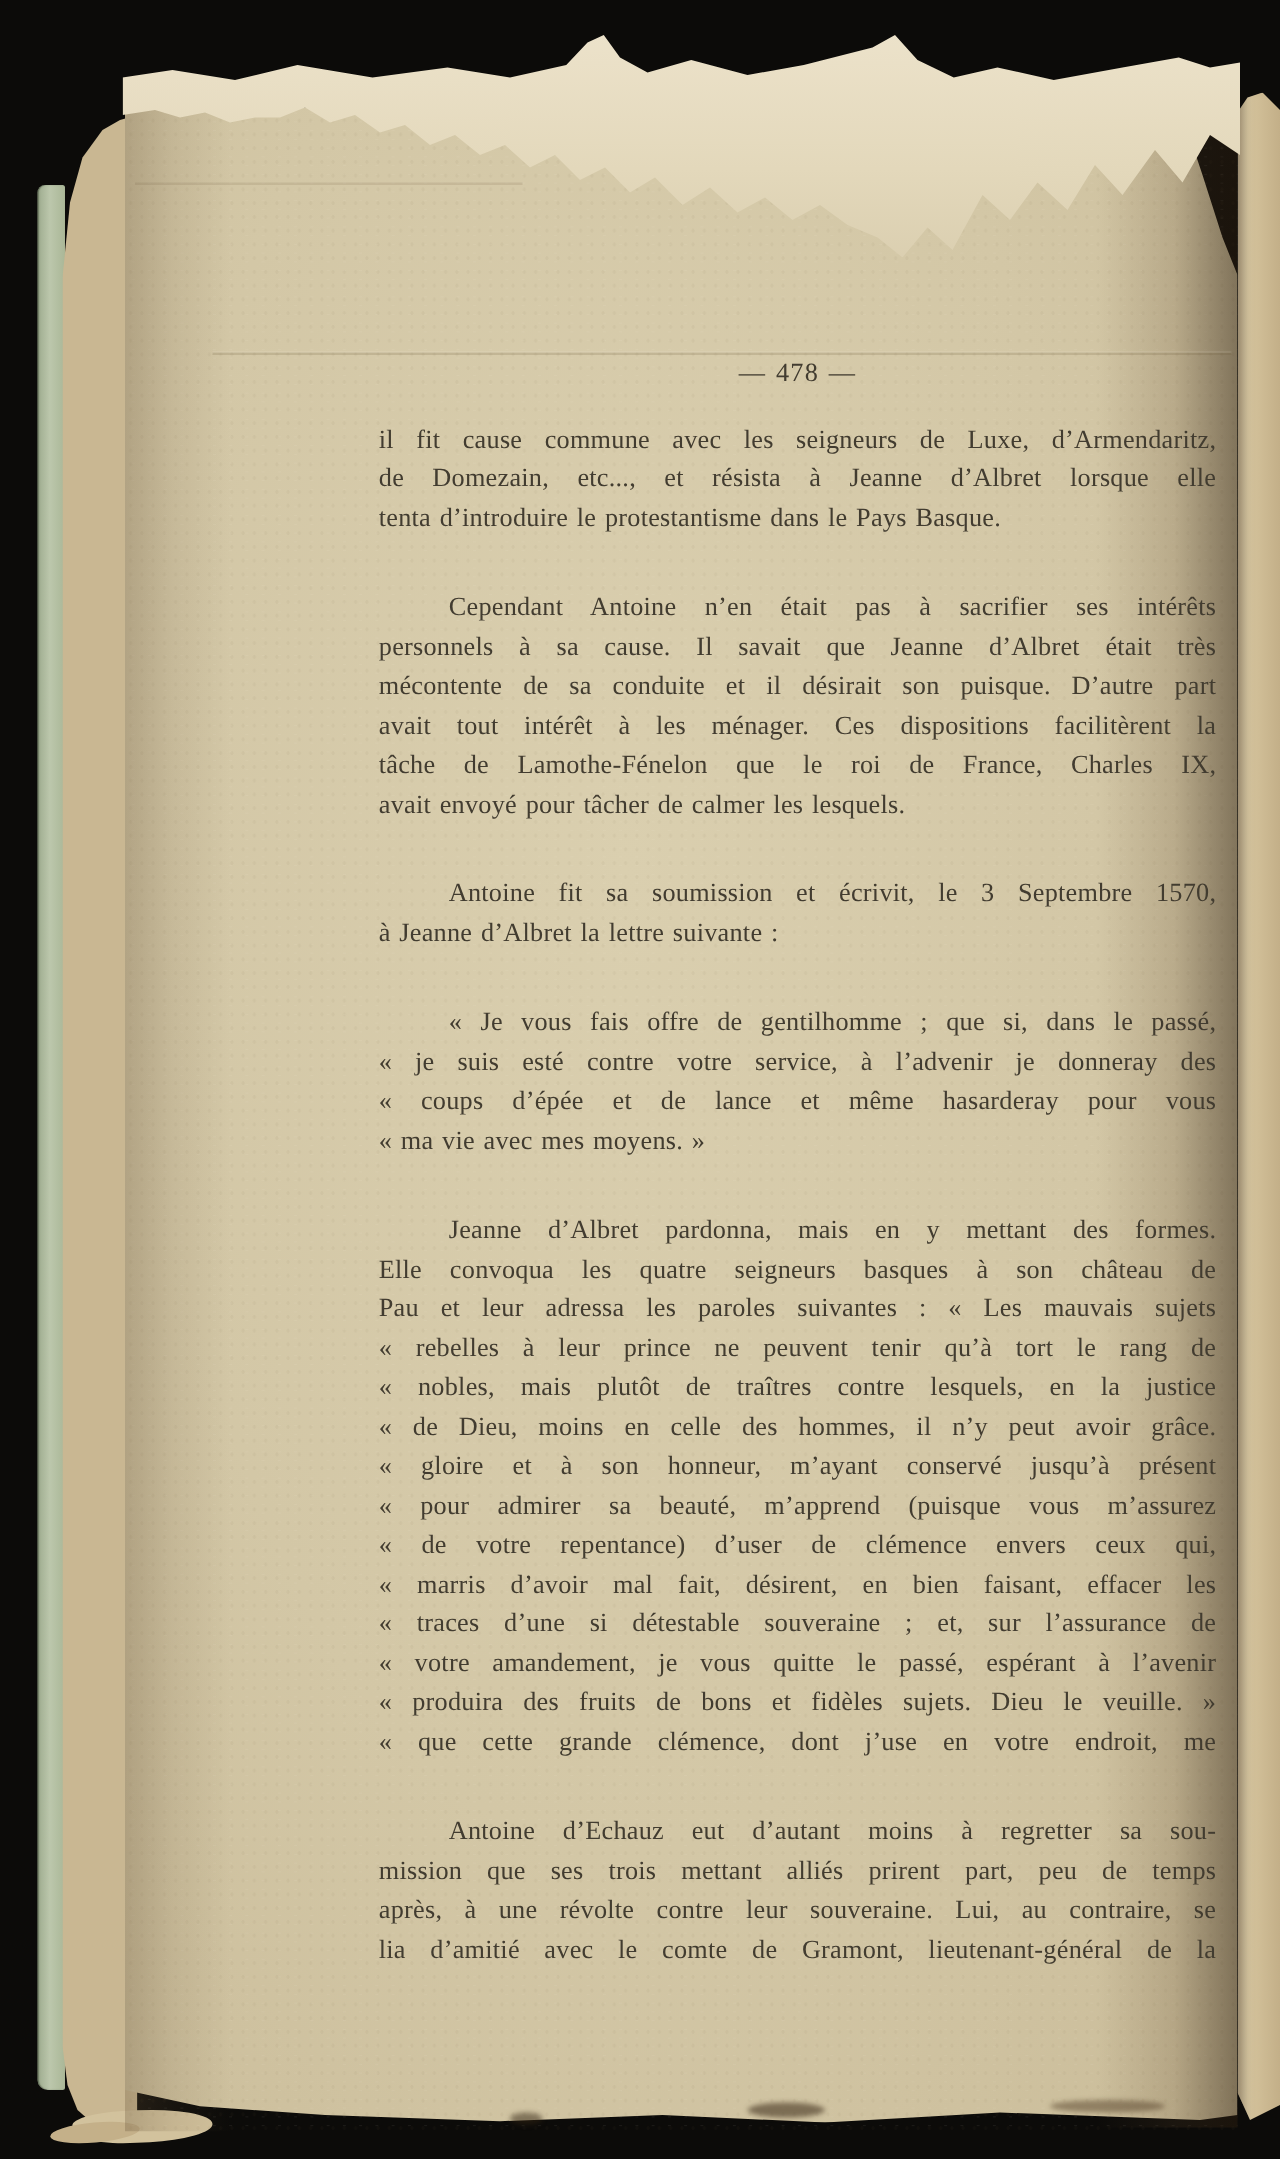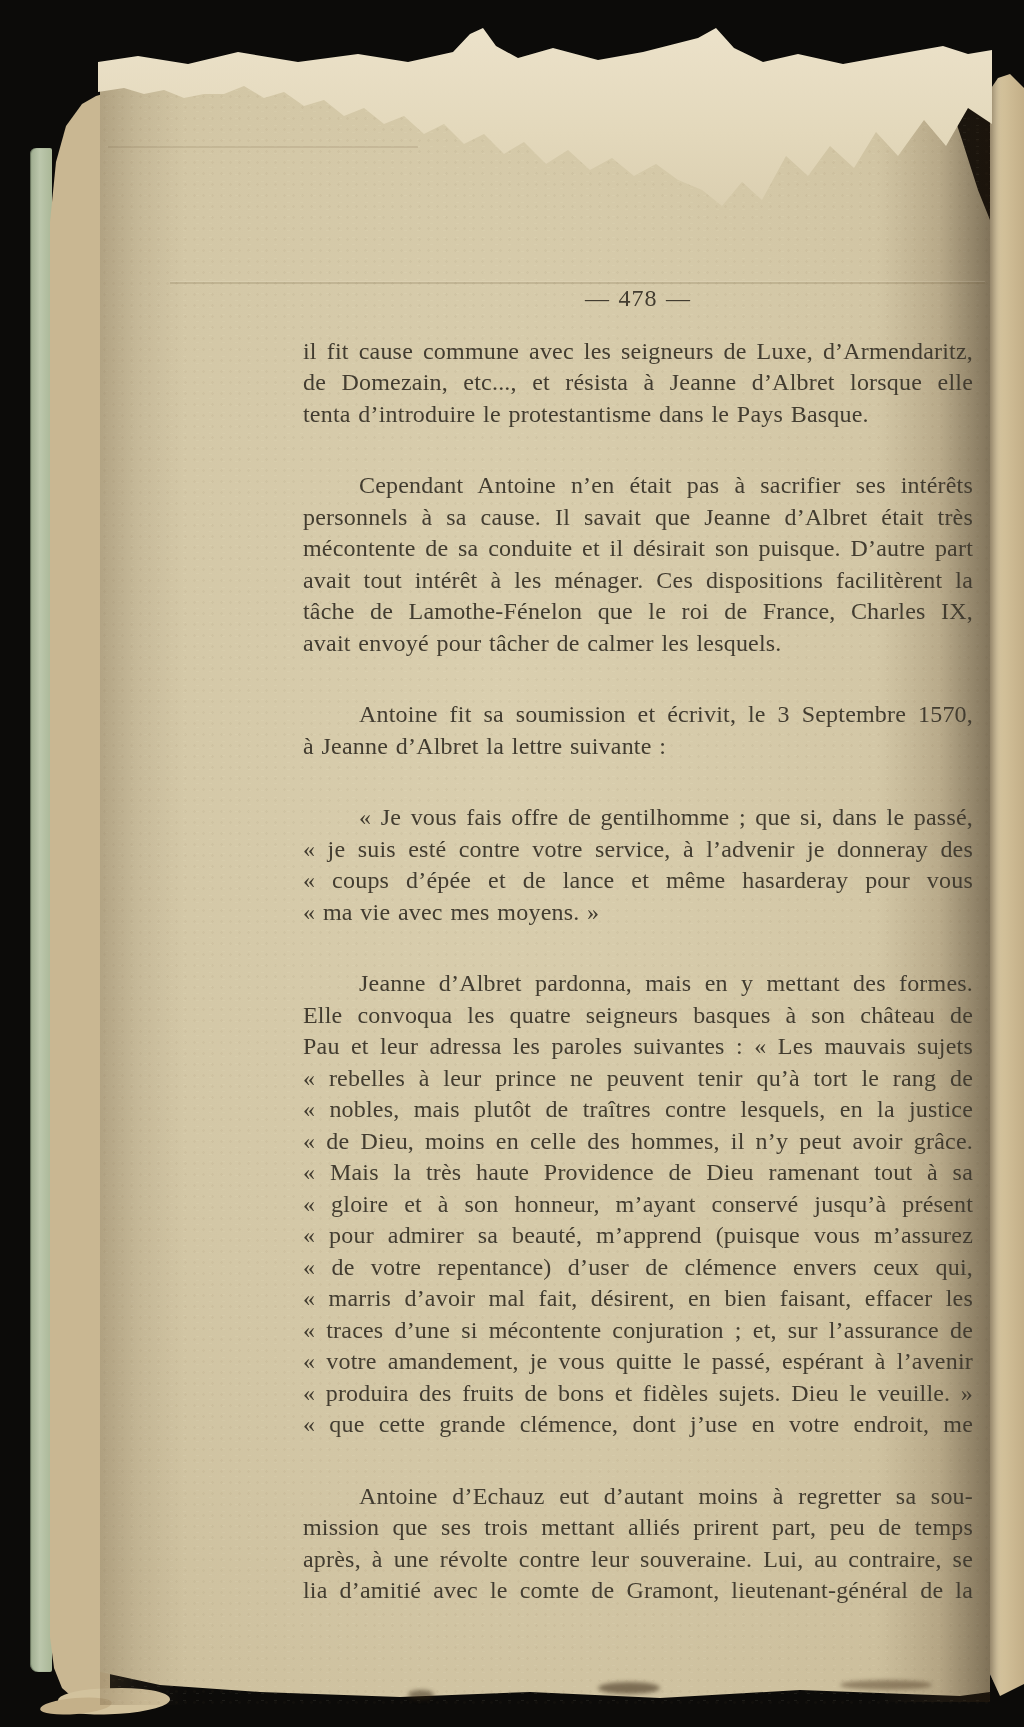--- a/index.html
+++ b/index.html
@@ -65,21 +65,21 @@
   .stain-1{left:598px;top:1682px;width:62px;height:12px;background:rgba(55,38,20,.55);}
   .stain-2{left:840px;top:1680px;width:92px;height:10px;background:rgba(70,50,28,.45);}
   .stain-3{left:408px;top:1690px;width:26px;height:10px;background:rgba(50,35,18,.5);}
   .chip{position:absolute;z-index:2;}
   .chip-1{left:58px;top:1688px;width:112px;height:26px;background:#d2c29d;
           border-radius:40% 60% 50% 50%;transform:rotate(-3deg);}
   .chip-2{left:40px;top:1698px;width:72px;height:16px;background:#c4b089;
           border-radius:50%;transform:rotate(-5deg);}
   
   .text-block{position:absolute;left:303px;top:283px;width:670px;z-index:5;
-    color:#423c30;font-size:24px;letter-spacing:.2px;word-spacing:1.5px;}
+    color:#423c30;font-size:21px;letter-spacing:.2px;word-spacing:1.5px;}
   .page-number{height:31.5px;line-height:31.5px;text-align:center;letter-spacing:1px;
     margin-bottom:21px;}
   .line{height:31.5px;line-height:31.5px;white-space:normal;
     text-align:justify;text-align-last:justify;text-justify:inter-word;}
   .line.short{text-align-last:left;}
   .line.indent{text-indent:56px;margin-top:40px;}
 </style>
 </head>
 <body>
 
@@ -113,26 +113,25 @@
         <div class="line indent">« Je vous fais offre de gentilhomme ; que si, dans le passé,</div>
         <div class="line">« je suis esté contre votre service, à l’advenir je donneray des</div>
         <div class="line">« coups d’épée et de lance et même hasarderay pour vous</div>
         <div class="line short">« ma vie avec mes moyens. »</div>
         <div class="line indent">Jeanne d’Albret pardonna, mais en y mettant des formes.</div>
         <div class="line">Elle convoqua les quatre seigneurs basques à son château de</div>
         <div class="line">Pau et leur adressa les paroles suivantes : « Les mauvais sujets</div>
         <div class="line">« rebelles à leur prince ne peuvent tenir qu’à tort le rang de</div>
         <div class="line">« nobles, mais plutôt de traîtres contre lesquels, en la justice</div>
         <div class="line">« de Dieu, moins en celle des hommes, il n’y peut avoir grâce.</div>
-        <div class="line">« Mais la très haute Providence de Dieu ramenant tout à sa</div>
         <div class="line">« gloire et à son honneur, m’ayant conservé jusqu’à présent</div>
         <div class="line">« pour admirer sa beauté, m’apprend (puisque vous m’assurez</div>
         <div class="line">« de votre repentance) d’user de clémence envers ceux qui,</div>
         <div class="line">« marris d’avoir mal fait, désirent, en bien faisant, effacer les</div>
-        <div class="line">« traces d’une si mécontente conjuration ; et, sur l’assurance de</div>
+        <div class="line">« traces d’une si détestable souveraine ; et, sur l’assurance de</div>
         <div class="line">« votre amandement, je vous quitte le passé, espérant à l’avenir</div>
         <div class="line">« produira des fruits de bons et fidèles sujets. Dieu le veuille. »</div>
         <div class="line">« que cette grande clémence, dont j’use en votre endroit, me</div>
         <div class="line indent">Antoine d’Echauz eut d’autant moins à regretter sa sou-</div>
         <div class="line">mission que ses trois mettant alliés prirent part, peu de temps</div>
         <div class="line">après, à une révolte contre leur souveraine. Lui, au contraire, se</div>
         <div class="line">lia d’amitié avec le comte de Gramont, lieutenant-général de la</div>
       </div>
   </div>
 

